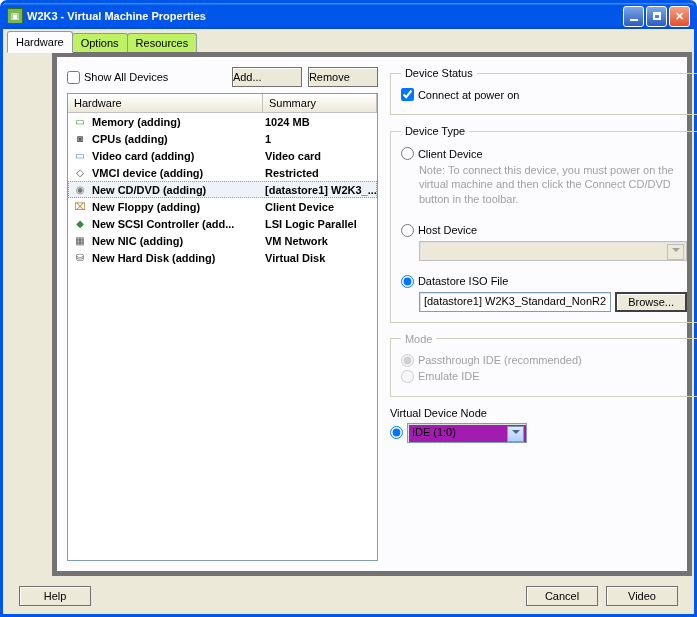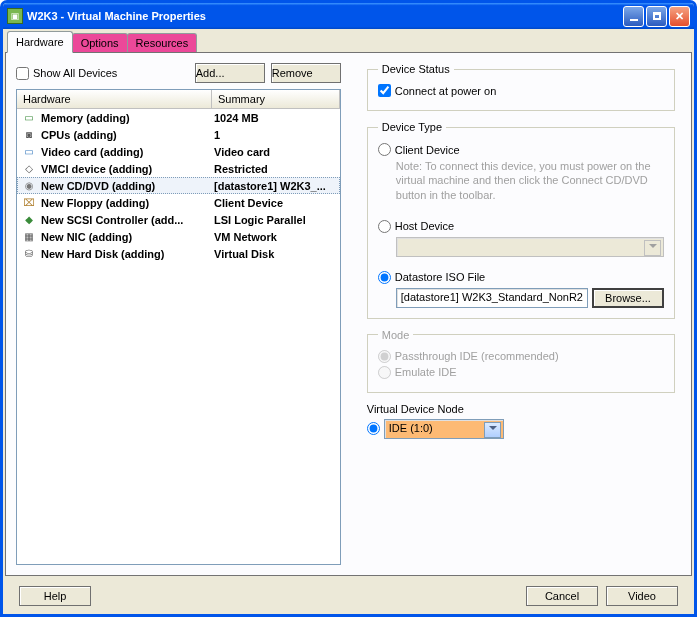--- a/index.html
+++ b/index.html
@@ -9,23 +9,23 @@
   .title-icon { width: 16px; height: 16px; background: #7bb850; border: 1px solid #3a6b1f; margin-right: 4px; display:flex; align-items:center; justify-content:center; color:#fff; font-size:9px;}
   .title-text { color: #fff; font-weight: bold; flex: 1; }
   .win-btns { display: flex; gap: 2px; }
   .win-btn { width: 21px; height: 21px; border-radius: 3px; border: 1px solid #fff; display:flex; align-items:center; justify-content:center; color:#fff; font-weight:bold; font-family: Arial; cursor:pointer;}
   .win-min, .win-max { background: linear-gradient(to bottom, #7ba7e8, #2b5bbf); }
   .win-close { background: linear-gradient(to bottom, #f5a282, #e54f2e); }
   .win-min span { display:block; width:8px; height:2px; background:#fff; margin-top:8px;}
   .win-max span { display:block; width:8px; height:8px; border:2px solid #fff; border-top-width:3px;}
   .client { flex: 1; display: flex; flex-direction: column; background: #ece9d8; padding: 4px 2px 2px 2px; }
   .tabs { display: flex; margin-left: 2px; }
-  .tab { padding: 3px 8px; border: 1px solid #919b9c; border-bottom: none; background: #ec4899; margin-right: -1px; cursor: pointer; position: relative; border-radius: 3px 3px 0 0; }
+  .tab { padding: 3px 8px; border: 1px solid #919b9c; border-bottom: none; background: #bef264; margin-right: -1px; cursor: pointer; position: relative; border-radius: 3px 3px 0 0; }
   .tab.active { background: #fcfcfe; border-bottom: 1px solid #fcfcfe; z-index: 2; margin-bottom: -1px; padding-top: 4px; padding-bottom: 4px; margin-top: -2px; }
-  .tab-content { flex: 1; border: 1px solid #737373; background: #fcfcfe; display: flex; padding: 10px; gap: 24px; position: relative; }
+  .tab-content { flex: 1; border: 5px solid #737373; background: #fcfcfe; display: flex; padding: 10px; gap: 10px; position: relative; margin-left: 47px; }
   .left-panel { width: 350px; display: flex; flex-direction: column; }
   .top-controls { display: flex; align-items: center; margin-bottom: 6px; }
   .checkbox { display: flex; align-items: center; gap: 4px; flex: 1; }
   .checkbox input { margin:0; }
   .btn { border: 1px solid #707070; background: #ece9d8; padding: 3px 0; cursor: pointer; box-shadow: inset 1px 1px 0 #fff; }
   .btn-add { width: 70px; margin-right: 6px;}
   .btn-remove { width: 70px;}
   .hw-table { flex: 1; border: 1px solid #7f9db9; background: #fff; overflow: hidden; display:flex; flex-direction:column;}
   .hw-header { display: flex; background: linear-gradient(to bottom,#fff,#ece9d8); border-bottom: 1px solid #c0c0c0; }
   .hw-header div { padding: 3px 6px; border-right: 1px solid #c0c0c0; }
@@ -39,21 +39,21 @@
   .hw-row.selected .hw-name { font-weight: bold; }
   .hw-sum { flex: 1; padding-left: 2px; font-weight:bold; white-space:nowrap; overflow:hidden; text-overflow:ellipsis;}
   .hw-row.selected .hw-sum { font-weight: bold; }
   .right-panel { flex: 1; padding: 0 6px 0 2px; }
   fieldset { border: 1px solid #d0d0bf; margin: 0 0 10px 0; padding: 6px 10px 10px 10px; }
   legend { padding: 0 4px; }
   .field-row { display: flex; align-items: center; margin: 3px 0; gap: 4px; }
   .disabled-text { color: #a0a0a0; }
   .note { color: #a0a0a0; margin: 2px 0 0 18px; line-height: 1.3; }
   .radio-group { margin-top: 4px; }
-  .combo { border: 1px solid #7f9db9; background: #fdba74; height: 20px; padding: 2px 18px 2px 4px; position: relative; box-shadow: inset 1px 1px 0 #e0e0e0; white-space:nowrap; overflow:hidden;}
+  .combo { border: 1px solid #7f9db9; background: #a21caf; height: 20px; padding: 2px 18px 2px 4px; position: relative; box-shadow: inset 1px 1px 0 #e0e0e0; white-space:nowrap; overflow:hidden;}
   .combo.disabled { background: #ece9d8; color: #a0a0a0; border-color: #c0c0c0; }
   .combo::after { content: ""; position: absolute; right: 2px; top: 2px; width: 15px; height: 14px; background: linear-gradient(to bottom,#dbeaff,#b0cfff); border: 1px solid #7f9db9; }
   .combo.disabled::after { background: #ece9d8; border-color: #c0c0c0; }
   .combo-arrow { position:absolute; right:6px; top:6px; width:0; height:0; border-left:4px solid transparent; border-right:4px solid transparent; border-top:4px solid #4d6185; z-index:1;}
   .combo.disabled .combo-arrow { border-top-color: #a0a0a0; }
   .textfield { border: 1px solid #7f9db9; background: #fff; height: 20px; padding: 2px 4px; box-shadow: inset 1px 1px 0 #e0e0e0; white-space:nowrap; overflow:hidden; }
   .iso-row { display:flex; gap:4px; margin-left:18px; margin-top:4px;}
   .iso-row .textfield { flex:1; }
   .btn-browse { width:72px; border:2px solid #404040; background:#ece9d8; padding:2px 0; cursor:pointer; box-shadow: inset 1px 1px 0 #fff; text-align:center;}
   .host-row { margin-left:18px; margin-top:4px; }

